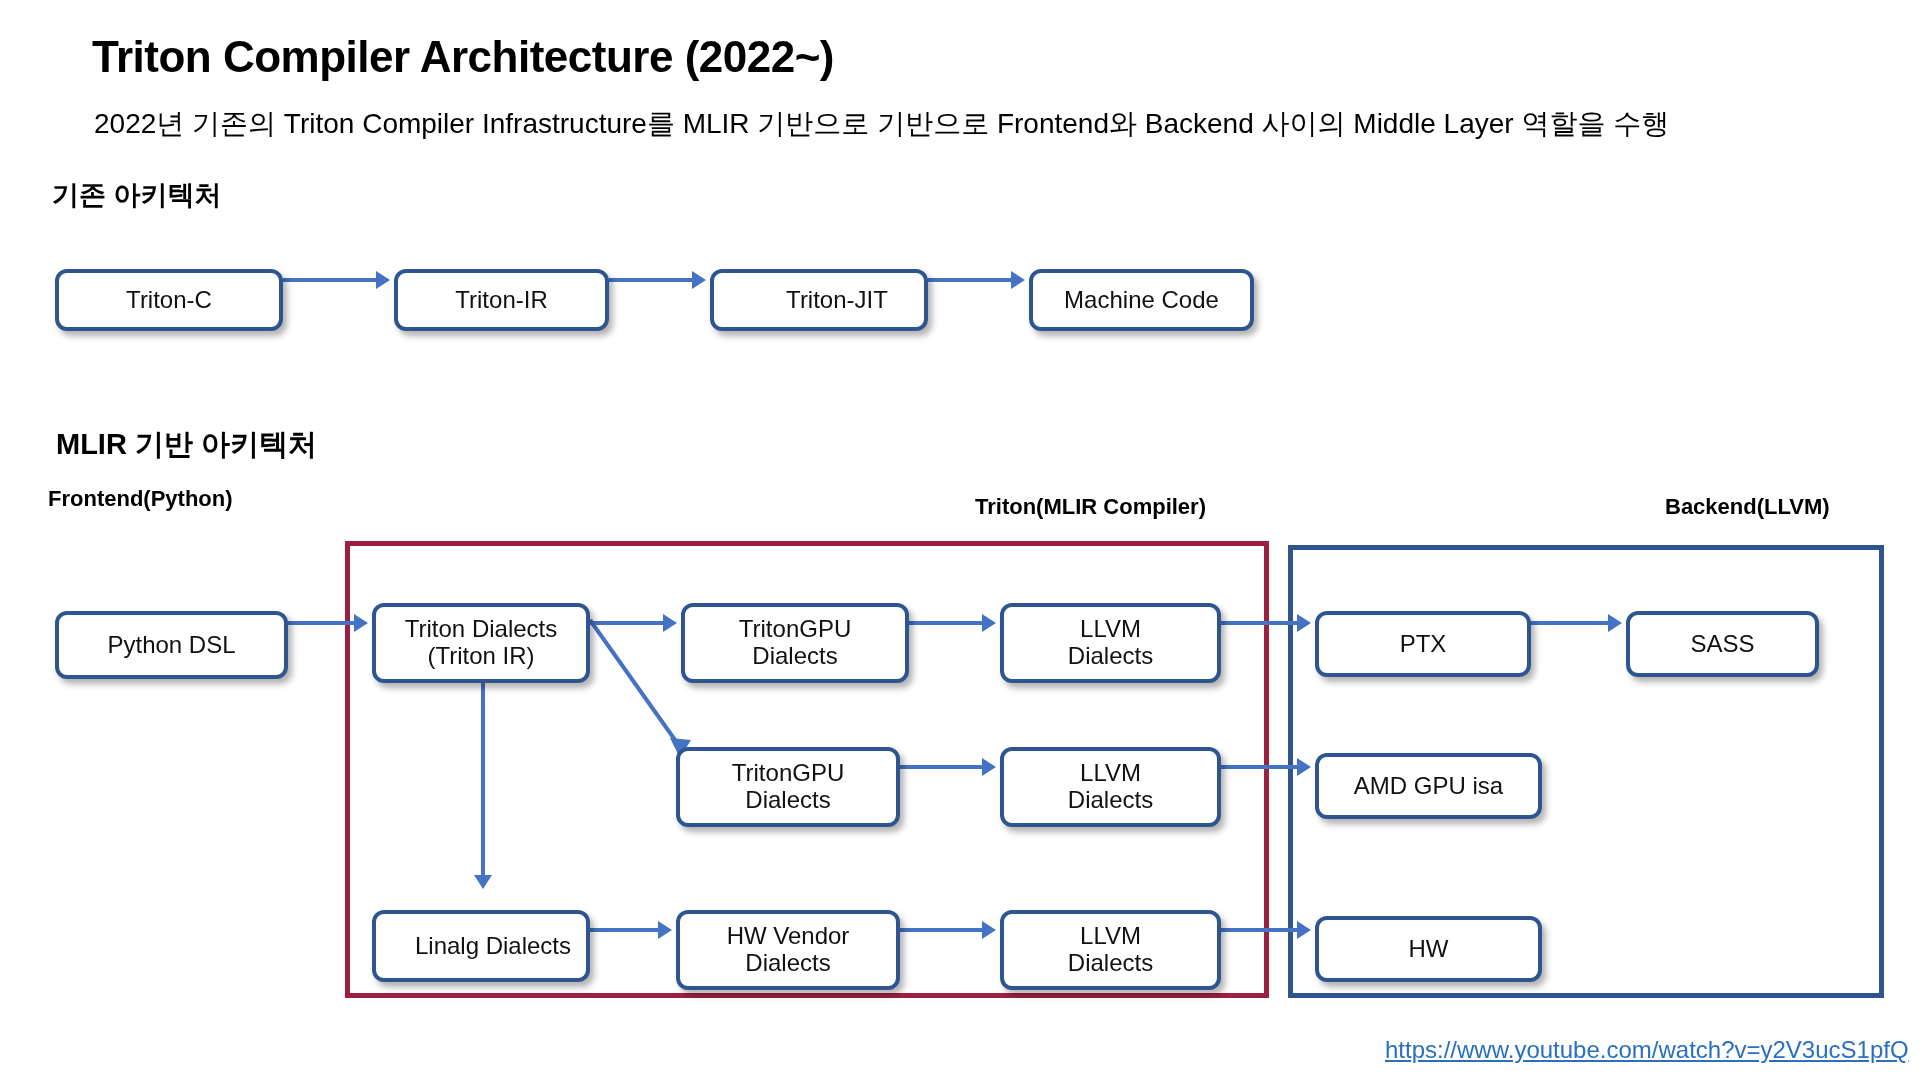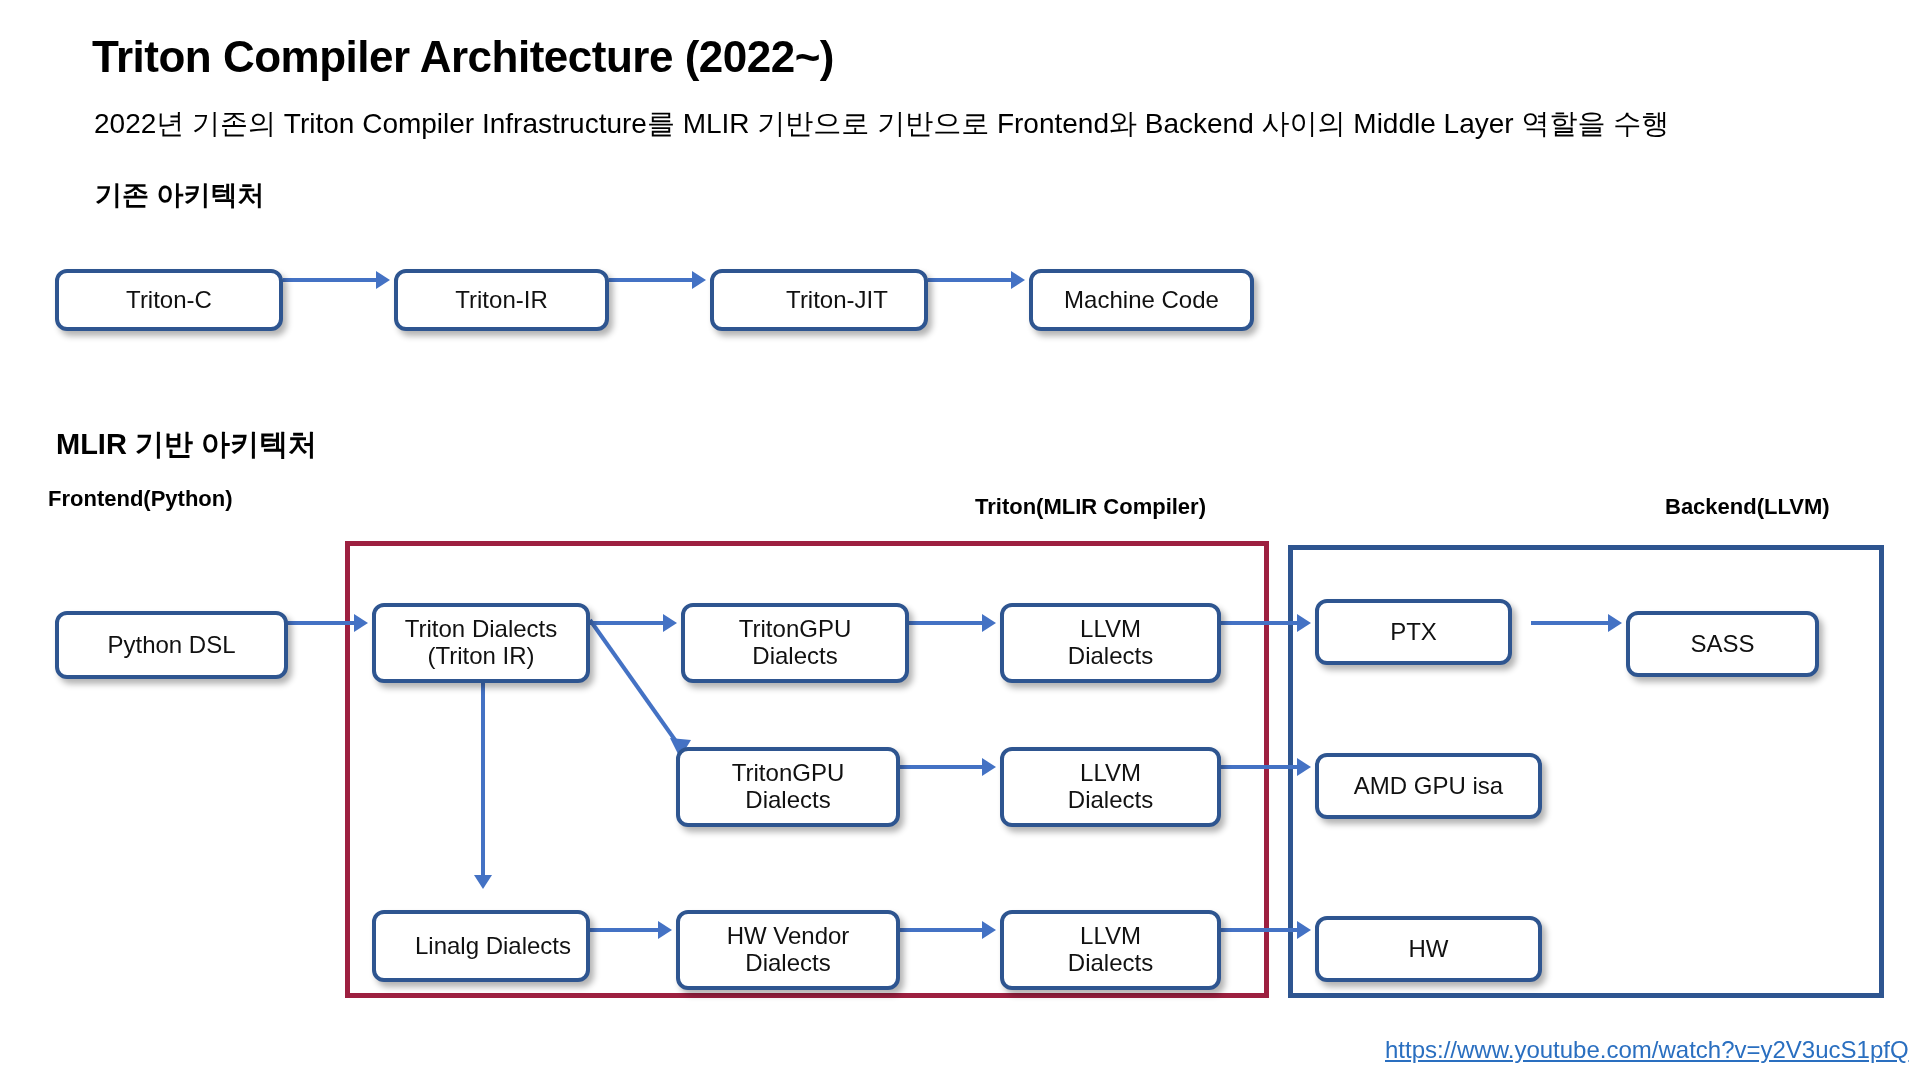--- a/index.html
+++ b/index.html
@@ -32,21 +32,21 @@
     top: 105px;
     font-size: 28px;
     font-weight: 400;
     white-space: nowrap;
   }
   .section-heading {
     font-size: 27px;
     font-weight: 700;
     white-space: nowrap;
   }
-  #heading-legacy { left: 52px; top: 177px; margin-left: 43px; }
+  #heading-legacy { left: 52px; top: 177px; }
   #heading-mlir   { left: 56px; top: 425px; font-size: 29px; }
 
   .column-label {
     font-size: 22px;
     font-weight: 700;
     white-space: nowrap;
   }
   #label-frontend { left: 48px;  top: 486px; }
   #label-triton   { left: 975px; top: 494px; }
   #label-backend  { left: 1665px;top: 494px; }
@@ -204,21 +204,21 @@
   </div>
 </div>
 
 <div class="abs node" style="left:1000px; top:890px; width:221px; height:80px;">
   <div>
     <span class="line">LLVM</span>
     <span class="line">Dialects</span>
   </div>
 </div>
 
-<div class="abs node" style="left:1315px; top:579px; width:197px; height:66px;">
+<div class="abs node" style="left:1315px; top:591px; width:216px; height:66px;">
   <span class="line">PTX</span>
 </div>
 <div class="abs node" style="left:1626px; top:591px; width:193px; height:66px;">
   <span class="line">SASS</span>
 </div>
 <div class="abs node" style="left:1315px; top:733px; width:227px; height:66px;">
   <span class="line">AMD GPU isa</span>
 </div>
 <div class="abs node" style="left:1315px; top:896px; width:227px; height:66px;">
   <span class="line">HW</span>

